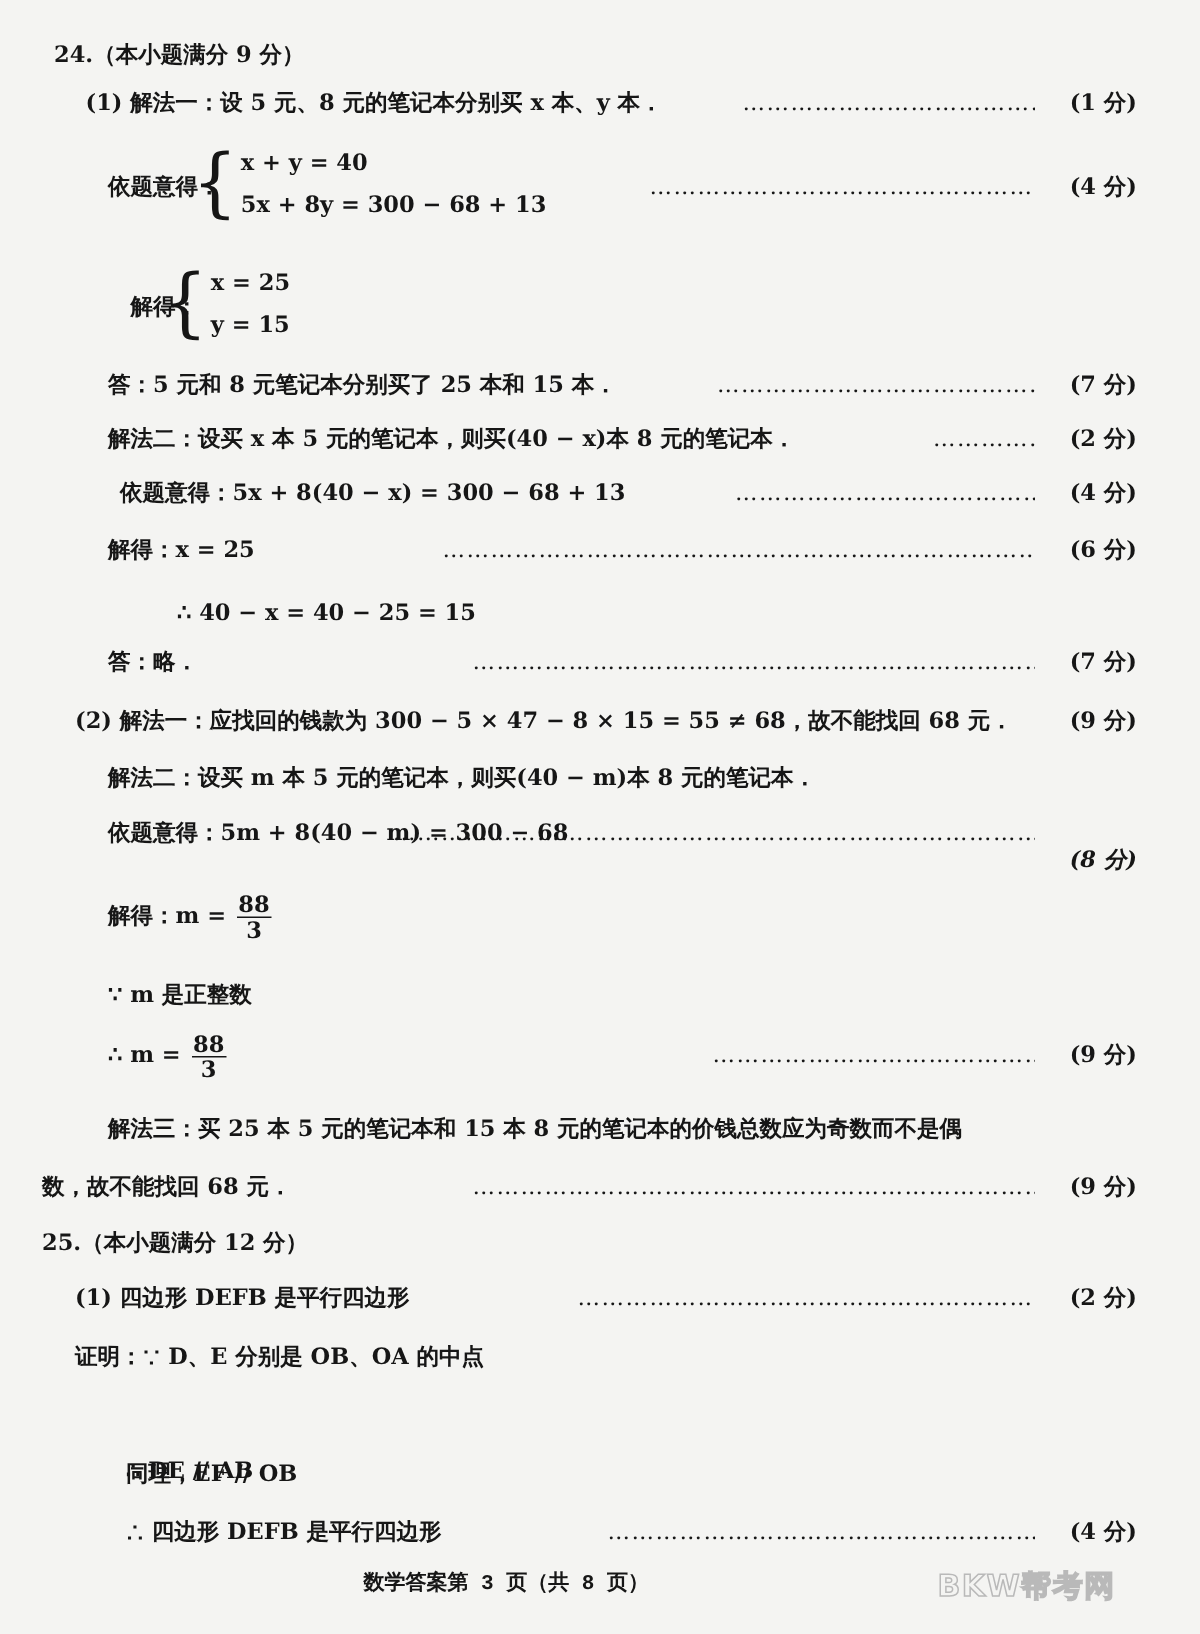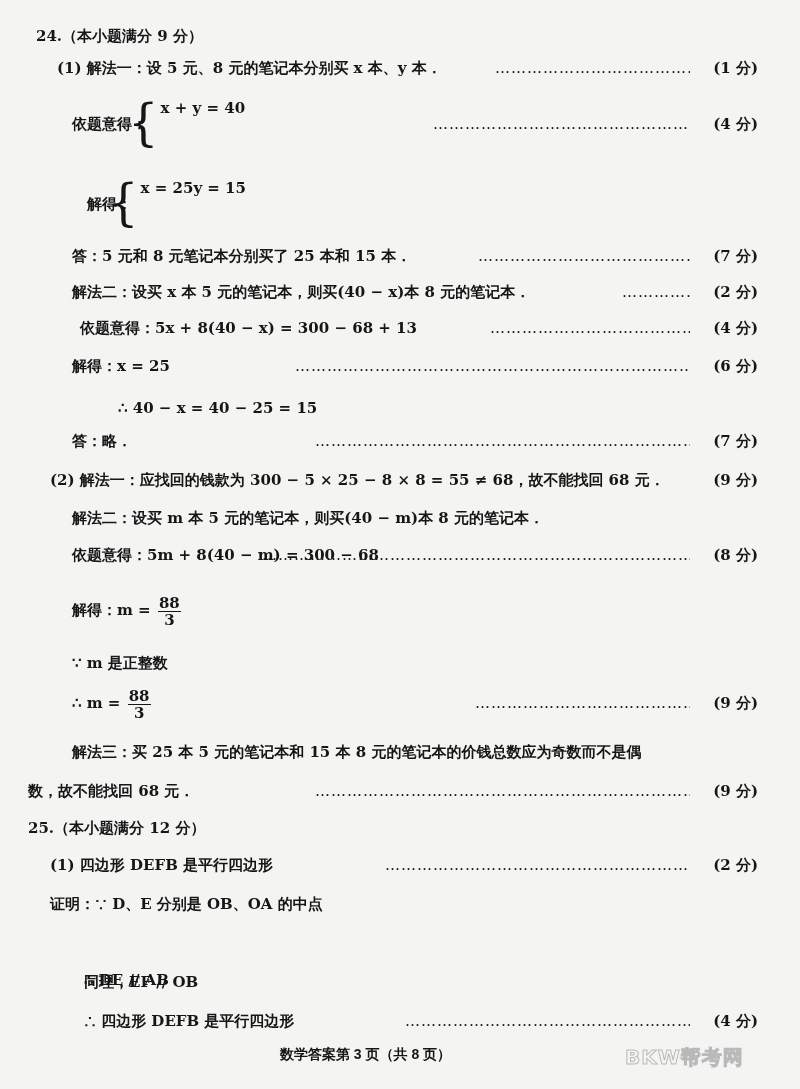--- a/index.html
+++ b/index.html
@@ -9,40 +9,41 @@
     font-family: "DejaVu Serif", "Liberation Serif", serif;
     color: #161616;
     font-size: 15px;
     font-weight: bold;
   }
   .line { position: absolute; white-space: nowrap; line-height: 20px; }
   .score { position: absolute; right: 42px; white-space: nowrap; line-height: 20px; }
   .dots { position: absolute; height: 20px; line-height: 20px; overflow: hidden; white-space: nowrap; letter-spacing: 1px; font-weight: normal; }
   .brace-wrap { position: absolute; display: flex; align-items: center; }
   .brace { font-size: 48px; font-weight: normal; line-height: 48px; transform: scaleY(1.05); margin-right: 2px; }
-  .sys { display: flex; flex-direction: row; justify-content: space-between; height: 46px; }
+  .sys { display: flex; flex-direction: column; justify-content: space-between; height: 46px; }
   .frac { display: inline-flex; flex-direction: column; align-items: center; vertical-align: middle; line-height: 16px; margin: 0 2px; }
   .frac .num { border-bottom: 1.5px solid #161616; padding: 0 1px; }
-  .footer { position: absolute; top: 1046px; left: 0; width: 675px; text-align: center; font-family: Liberation Sans, sans-serif; font-size: 14px; font-weight: bold; padding-left: 28px; }
+  .footer { position: absolute; top: 1046px; left: 0; width: 675px; text-align: center; font-family: Liberation Mono, monospace; font-size: 14px; font-weight: bold; }
   .watermark { position: absolute; left: 625px; top: 1044px; font-family: "DejaVu Sans", sans-serif; font-size: 20px; color: #f4f4f2; -webkit-text-stroke: 1px #b9b9b9; letter-spacing: 1px; }
 </style>
 </head>
 <body>
 
 <div class="line" style="left:36px;top:26px;">24.（本小题满分 9 分）</div>
 
 <div class="line" style="left:57px;top:58px;">(1) 解法一：设 5 元、8 元的笔记本分别买 x 本、y 本．</div>
 <div class="dots" style="left:495px;top:58px;width:195px;">…………………………………………………………………………………………………………………………………</div>
 <div class="score" style="top:58px;">(1 分)</div>
 
 <div class="line" style="left:72px;top:114px;">依题意得：</div>
 <div class="brace-wrap" style="left:128px;top:98px;">
   <span class="brace">{</span>
   <div class="sys">
     <span>x + y = 40</span>
+    <span>5x + 8y = 300 − 68 + 13</span>
   </div>
 </div>
 <div class="dots" style="left:433px;top:114px;width:257px;">…………………………………………………………………………………………………………………………………</div>
 <div class="score" style="top:114px;">(4 分)</div>
 
 <div class="line" style="left:87px;top:194px;text-align:right;">解得：</div>
 <div class="brace-wrap" style="left:108px;top:178px;">
   <span class="brace">{</span>
   <div class="sys">
     <span>x = 25</span>
@@ -65,28 +66,28 @@
 <div class="line" style="left:72px;top:356px;">解得：x = 25</div>
 <div class="dots" style="left:295px;top:356px;width:395px;">…………………………………………………………………………………………………………………………………</div>
 <div class="score" style="top:356px;">(6 分)</div>
 
 <div class="line" style="left:72px;top:398px;margin-left:46px;">∴ 40 − x = 40 − 25 = 15</div>
 
 <div class="line" style="left:72px;top:431px;">答：略．</div>
 <div class="dots" style="left:315px;top:431px;width:375px;">…………………………………………………………………………………………………………………………………</div>
 <div class="score" style="top:431px;">(7 分)</div>
 
-<div class="line" style="left:50px;top:470px;">(2) 解法一：应找回的钱款为 300 − 5 × 25 − 8 × 8 = 55 ≠ 68，故不能找回 68 元．</div>
+<div class="line" style="left:50px;top:470px;">(2) 解法一：应找回的钱款为 300 − 5 × 47 − 8 × 15 = 55 ≠ 68，故不能找回 68 元．</div>
 <div class="score" style="top:470px;">(9 分)</div>
 
 <div class="line" style="left:72px;top:508px;">解法二：设买 m 本 5 元的笔记本，则买(40 − m)本 8 元的笔记本．</div>
 
 <div class="line" style="left:72px;top:545px;">依题意得：5m + 8(40 − m) = 300 − 68</div>
 <div class="dots" style="left:262px;top:545px;width:428px;">…………………………………………………………………………………………………………………………………</div>
-<div class="score" style="top:545px;">(8 分)</div>
+<div class="score" style="top:563px;font-style:italic;">(8 分)</div>
 
 <div class="line" style="left:72px;top:592px;line-height:36px;">
   <span>解得：m =</span>
   <span class="frac">
     <span class="num">88</span>
     <span>3</span>
   </span>
 </div>
 
 <div class="line" style="left:72px;top:653px;">∵ m 是正整数</div>

